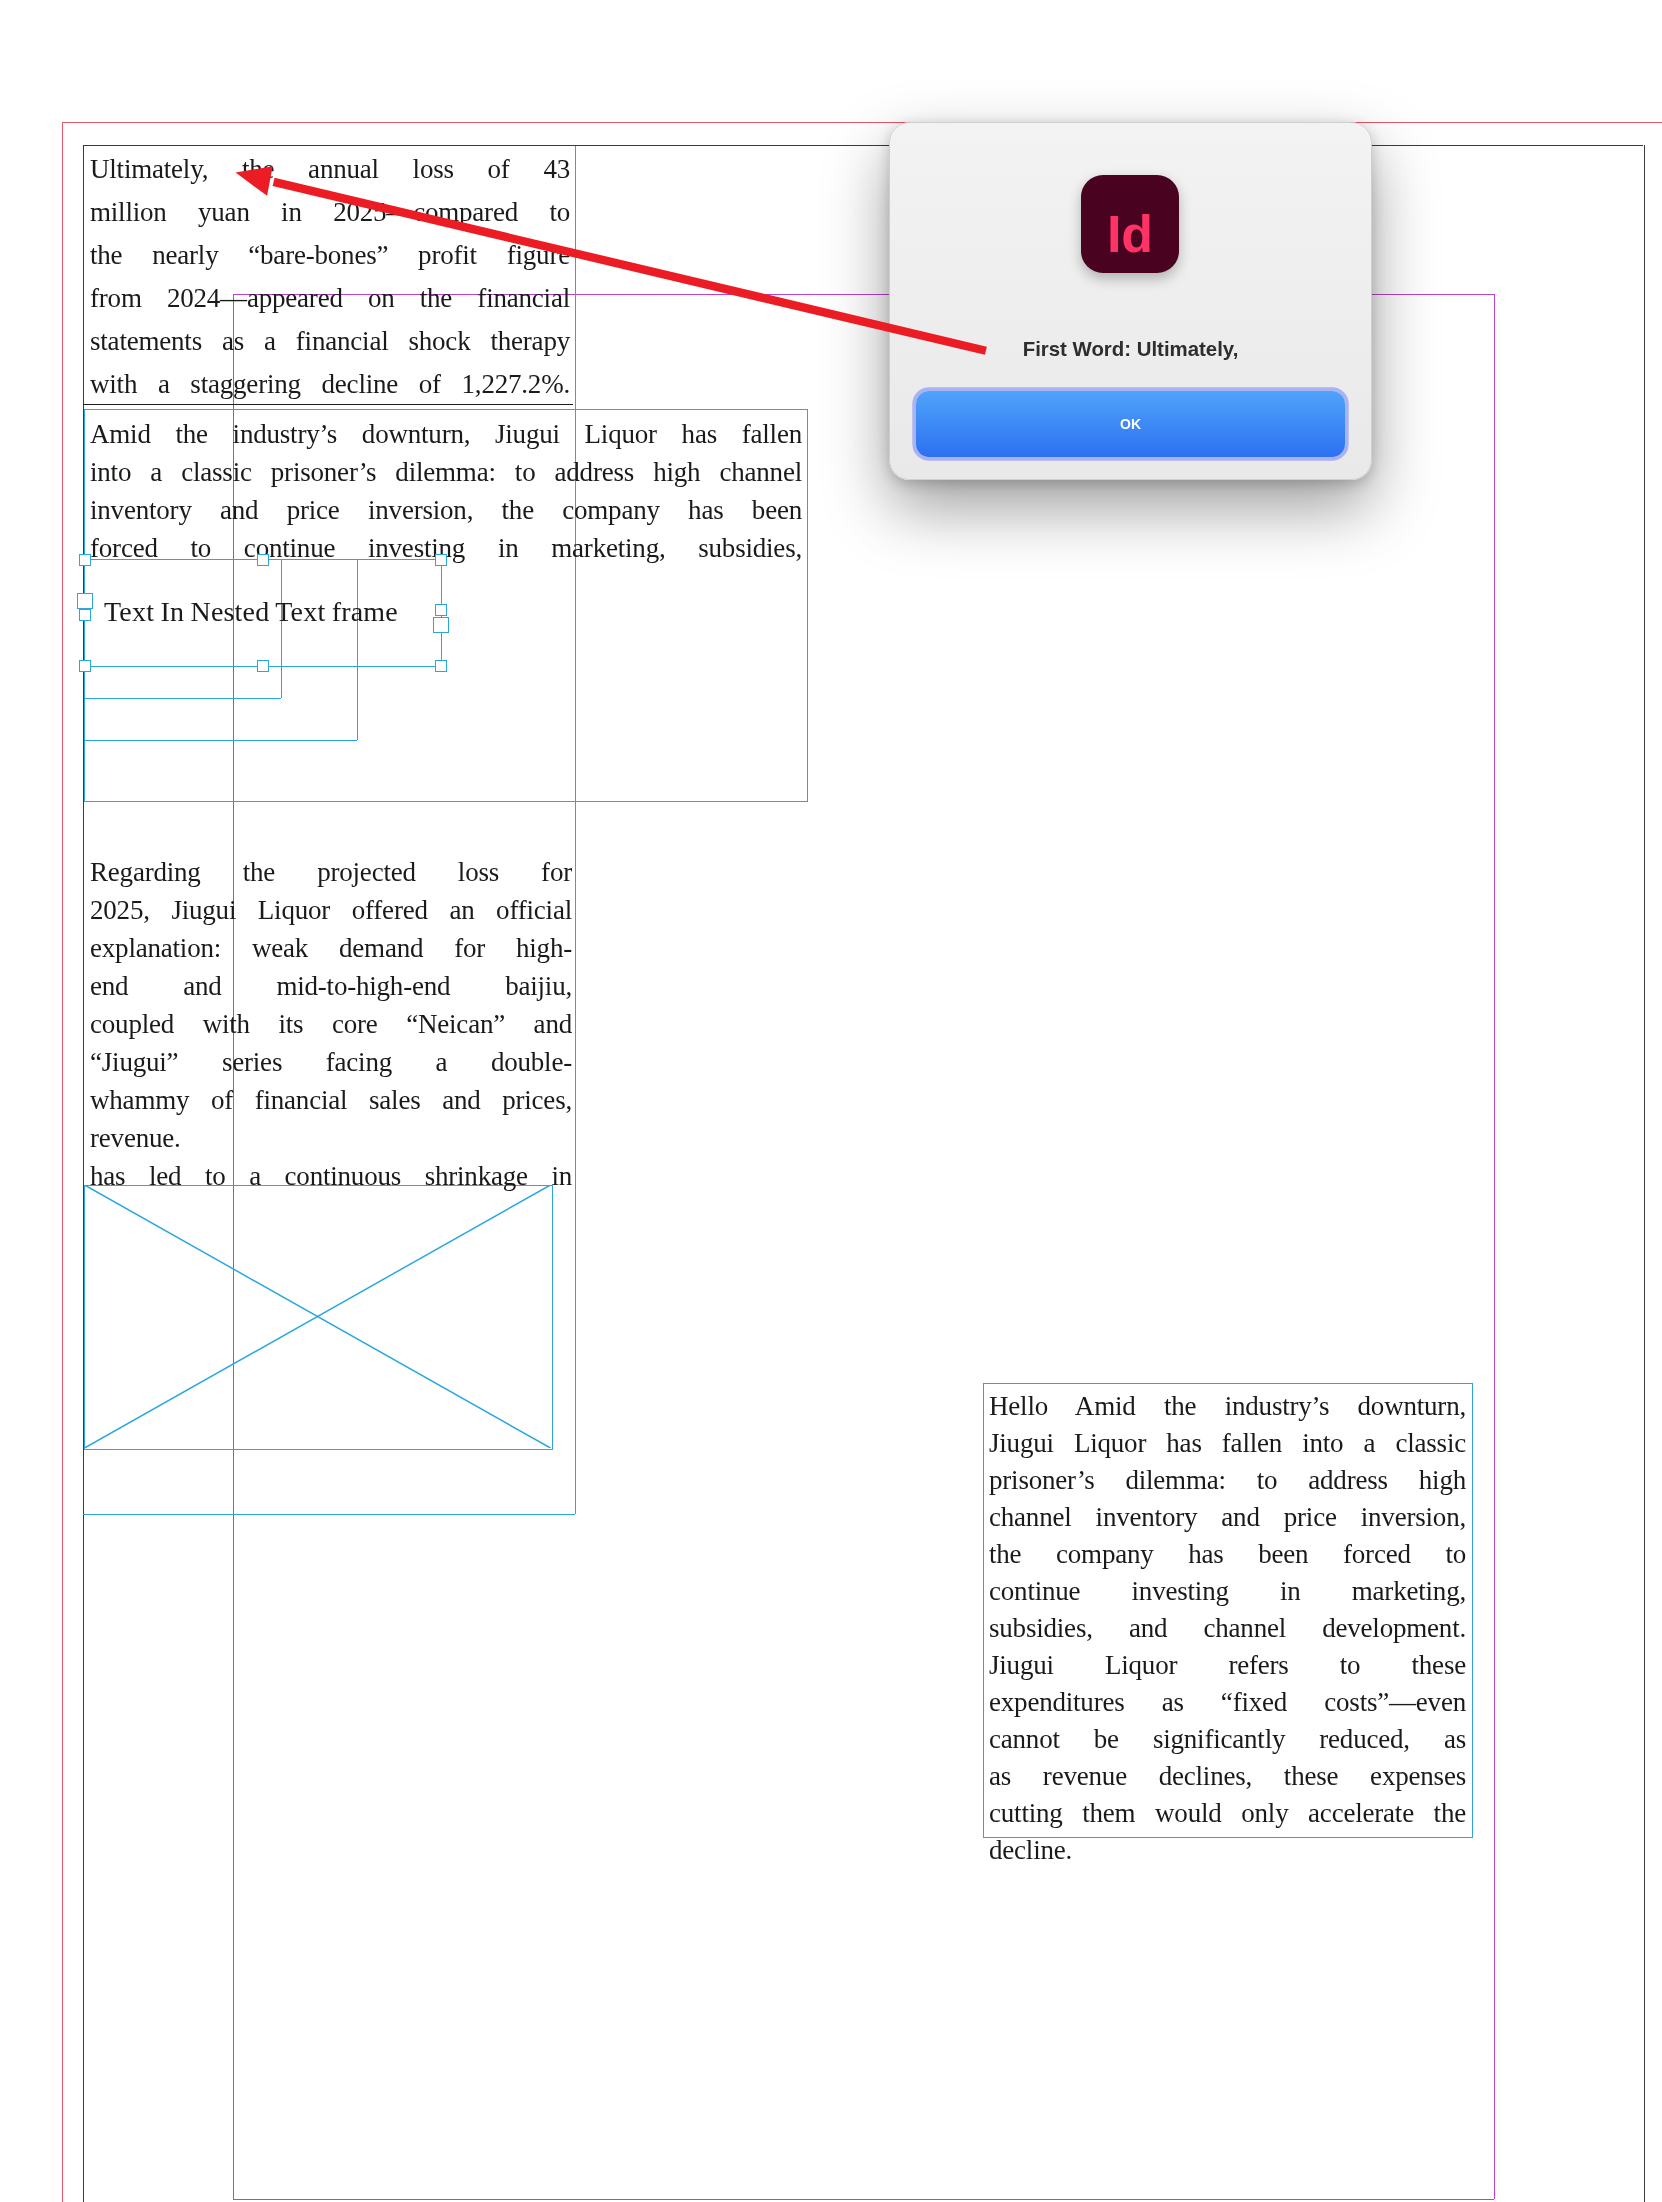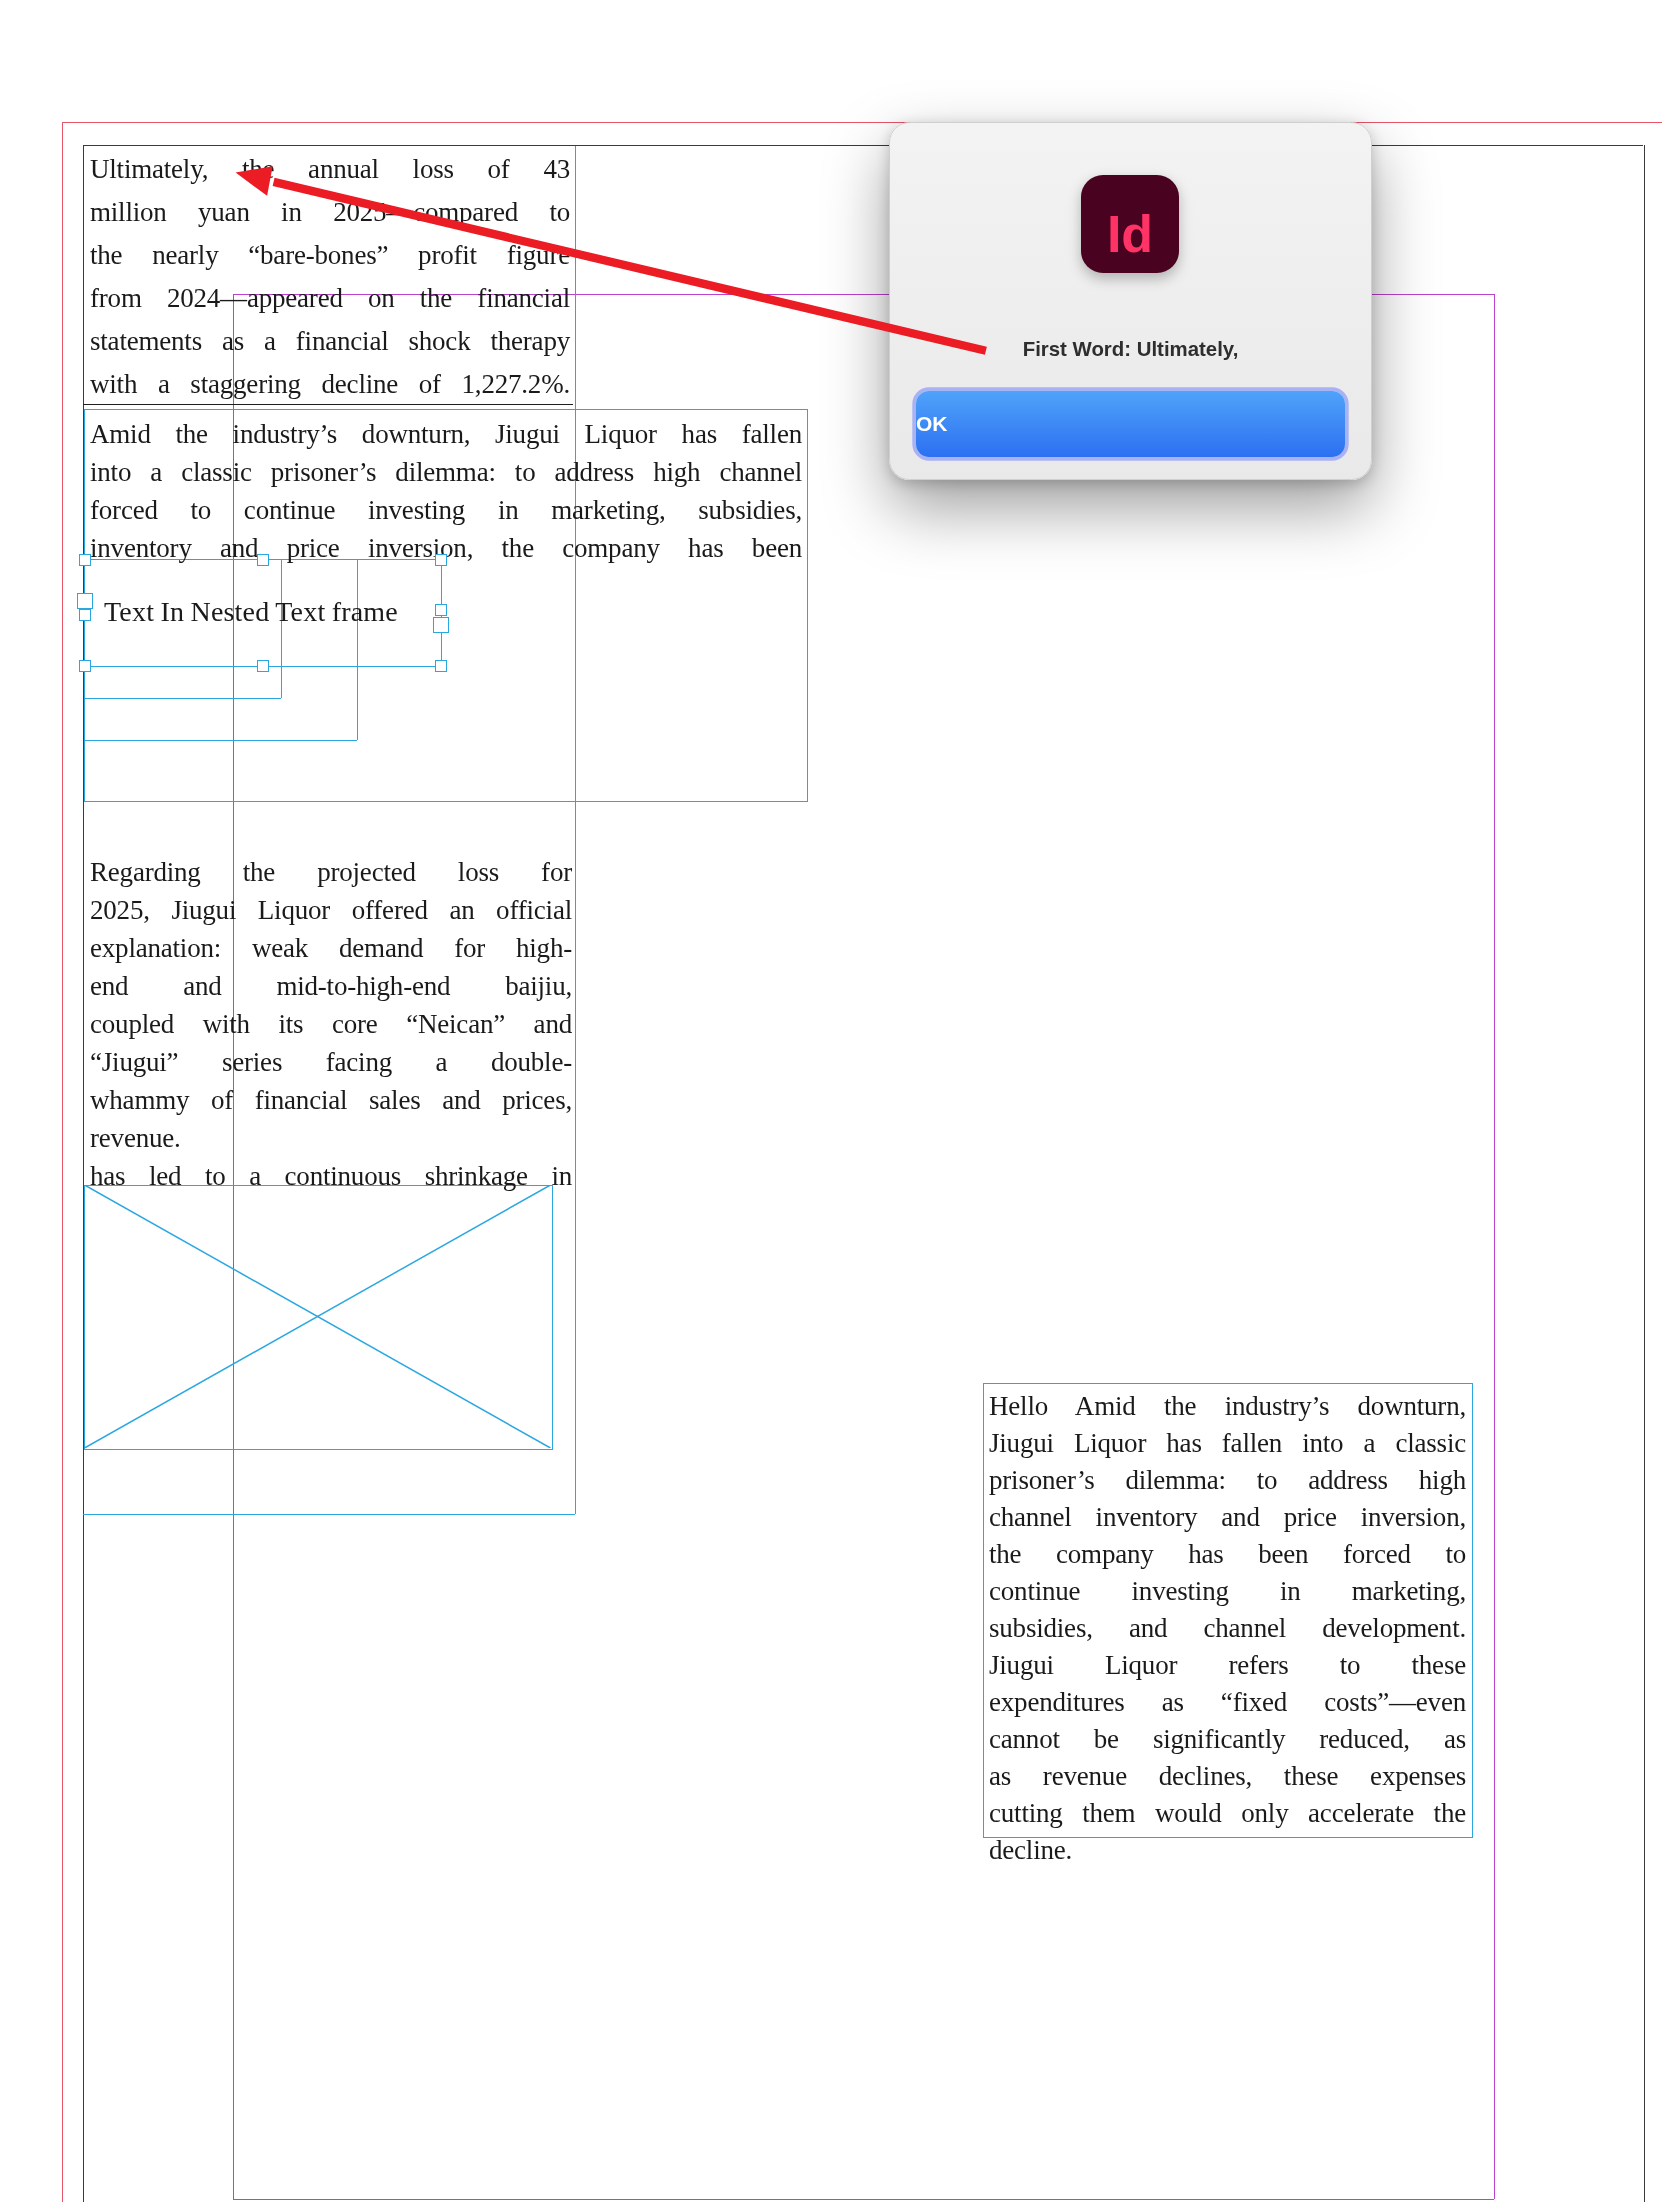--- a/index.html
+++ b/index.html
@@ -35,22 +35,22 @@
   .id-logo{position:absolute;left:191px;top:52px;width:98px;height:98px;border-radius:22px;
            background:#49021F;display:flex;align-items:center;justify-content:center;
            box-shadow:0 5.6px 13px rgba(0,0,0,0.25);}
   .id-logo span{color:#FF3366;font-weight:bold;font-size:52px;line-height:1;
                 font-family:"Liberation Sans","DejaVu Sans",sans-serif;margin-top:20px;}
   .dlg-msg{position:absolute;left:0;top:215px;width:100%;text-align:center;
            font-size:20.4px;font-weight:bold;color:#2E2E2E;}
   .ok-btn{position:absolute;left:26px;top:268px;width:429px;height:66px;border-radius:13px;
           background:linear-gradient(#4FA3FA,#2C70F1);
           box-shadow:0 0 0 3.7px #A9B2F4;
-          display:flex;align-items:center;justify-content:flex-start;
-          color:#ffffff;font-size:21px;font-weight:bold;cursor:pointer;}
+          display:flex;align-items:center;justify-content:center;
+          color:#ffffff;font-size:14px;font-weight:bold;cursor:pointer;}
   
   #arrow-svg{position:absolute;left:0;top:0;z-index:6;pointer-events:none;}
   .xbox-svg{position:absolute;z-index:1;}
 </style>
 </head>
 <body>
 
 <div id="stage">
 
   <div class="hline bleed" style="left:62px;top:122px;width:1600px;"></div>
@@ -101,22 +101,22 @@
       <div class="tline">million yuan in 2025—compared to</div>
       <div class="tline">the nearly “bare-bones” profit figure</div>
       <div class="tline">from 2024—appeared on the financial</div>
       <div class="tline">statements as a financial shock therapy</div>
       <div class="tline lastline">with a staggering decline of 1,227.2%.</div>
     </div>
 
   <div class="txt p2" data-justify-last="true">
       <div class="tline">Amid the industry’s downturn, Jiugui Liquor has fallen</div>
       <div class="tline">into a classic prisoner’s dilemma: to address high channel</div>
+      <div class="tline">inventory and price inversion, the company has been</div>
       <div class="tline lastline">forced to continue investing in marketing, subsidies,</div>
-      <div class="tline">inventory and price inversion, the company has been</div>
     </div>
 
   <div class="txt nestedlabel">Text In Nested Text frame</div>
 
   <div class="txt p3" data-justify-last="false">
       <div class="tline">Regarding the projected loss for</div>
       <div class="tline">2025, Jiugui Liquor offered an official</div>
       <div class="tline">explanation: weak demand for high-</div>
       <div class="tline">end and mid-to-high-end baijiu,</div>
       <div class="tline">coupled with its core “Neican” and</div>

